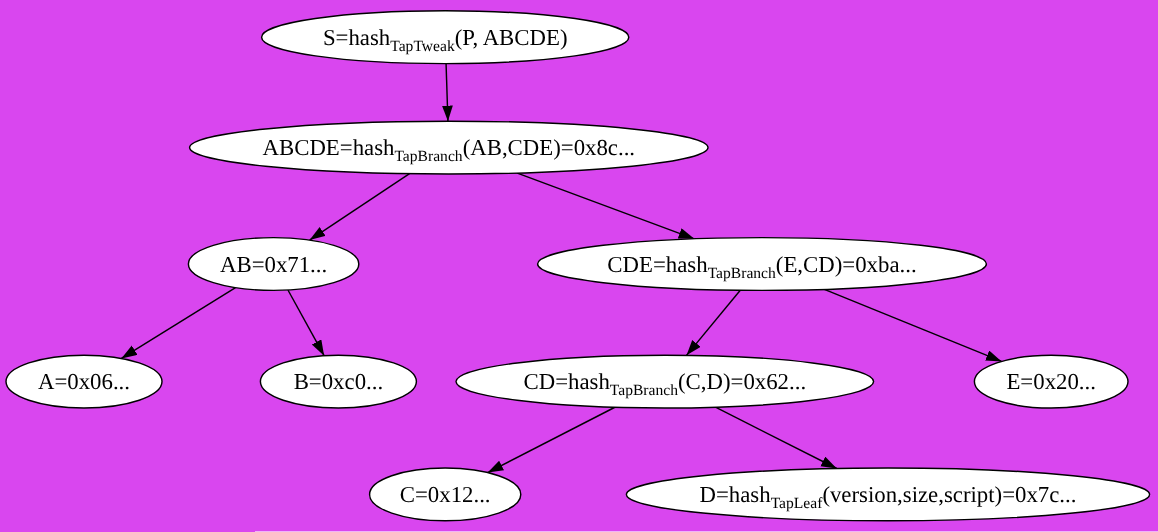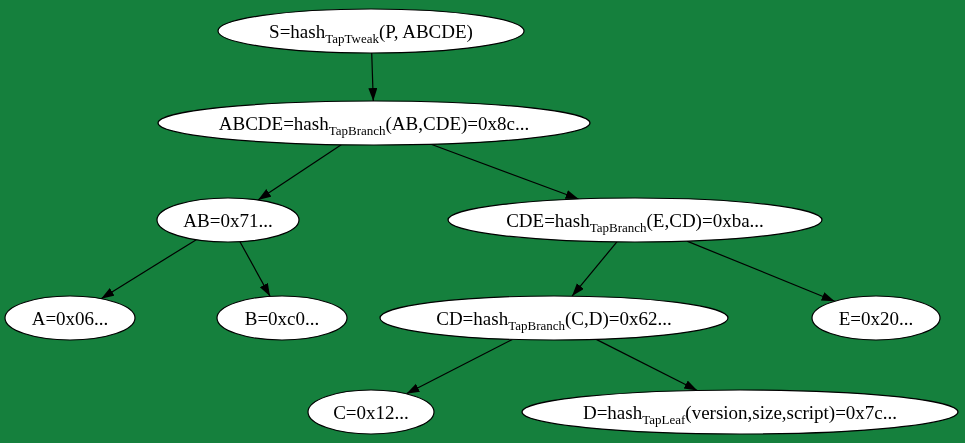--- a/index.html
+++ b/index.html
@@ -1,16 +1,16 @@
 <!DOCTYPE html>
 <html><head>
 <meta charset="utf-8">
 <style>
   html, body { margin: 0; padding: 0; background: #ffffff; }
-  .canvas { width: 965px; height: 443px; position: relative; background: #15803d; }
+  .canvas { width: 965px; height: 443px; position: relative; background: #d946ef; }
   svg text {
     font-family: "Liberation Serif", "DejaVu Serif", serif;
     fill: #000000;
   }
 </style>
 </head>
 <body>
 
 <div class="canvas">
   <svg width="965" height="443" viewBox="0 0 965 443" xmlns="http://www.w3.org/2000/svg">

